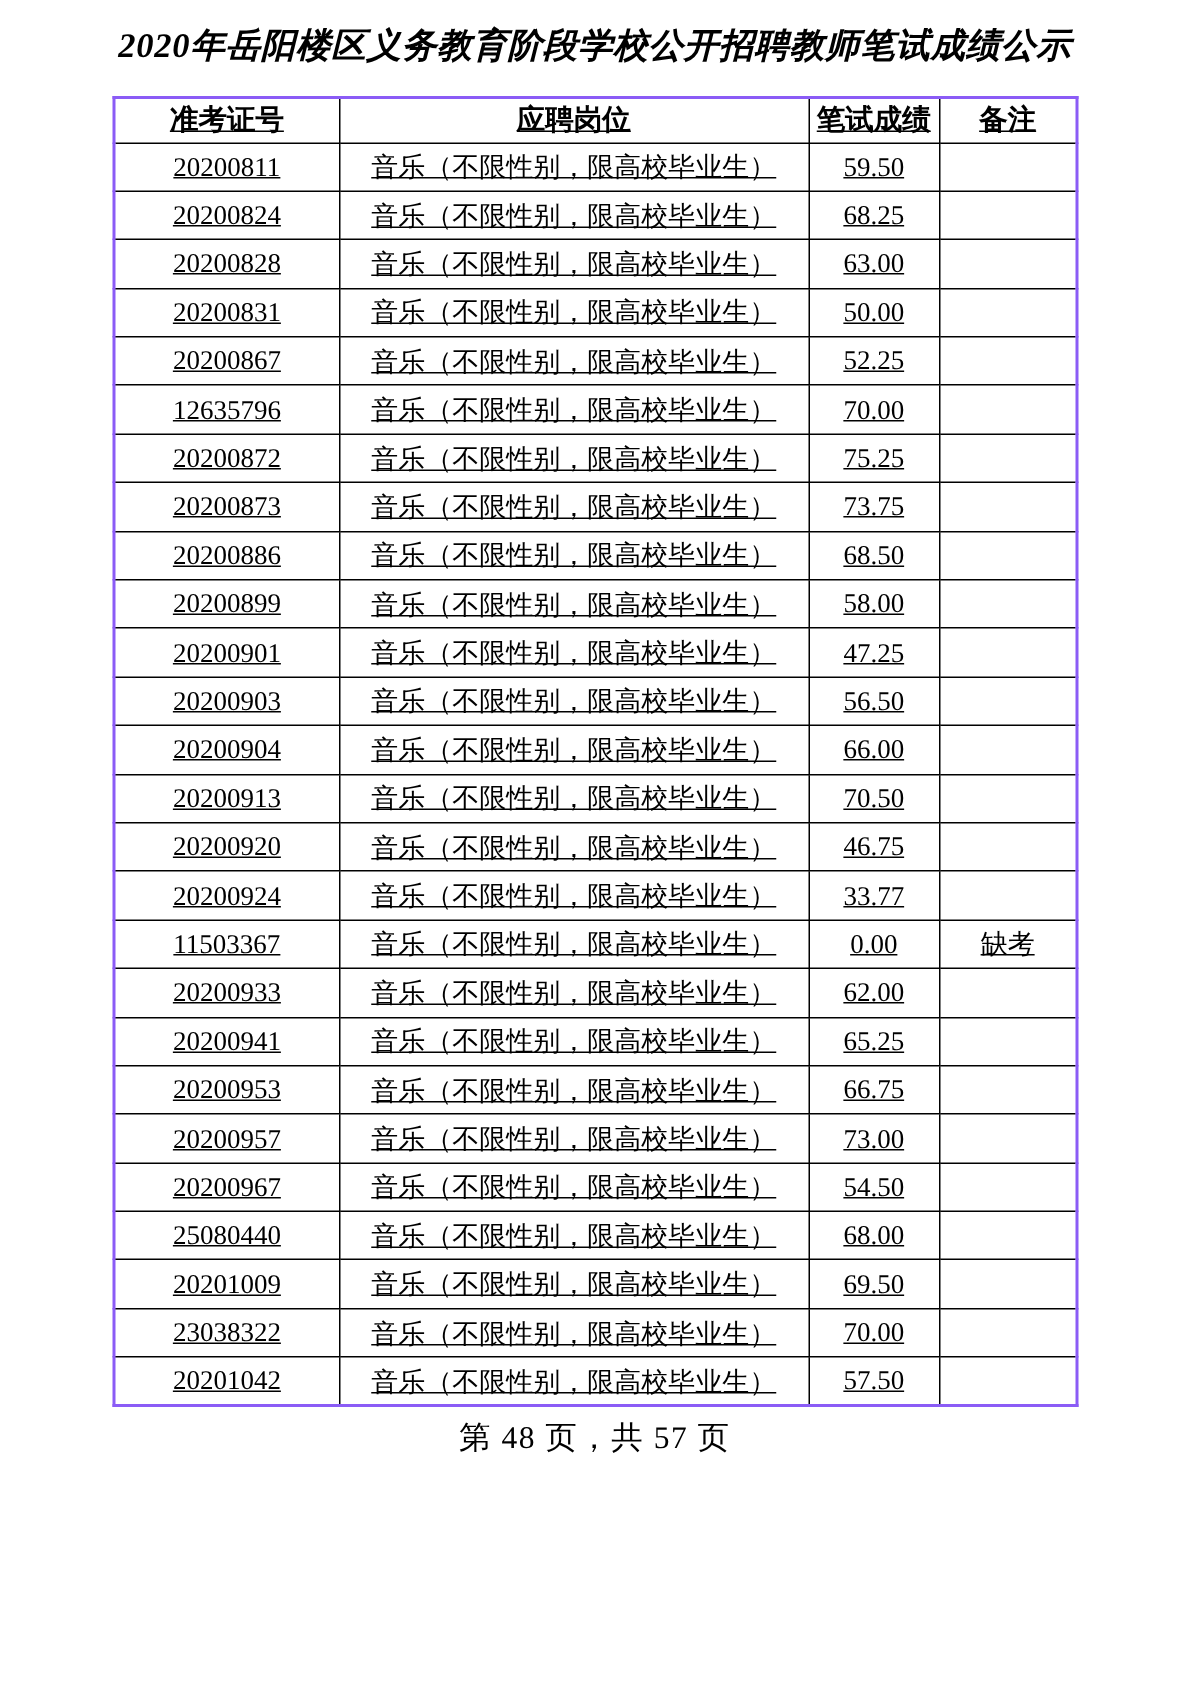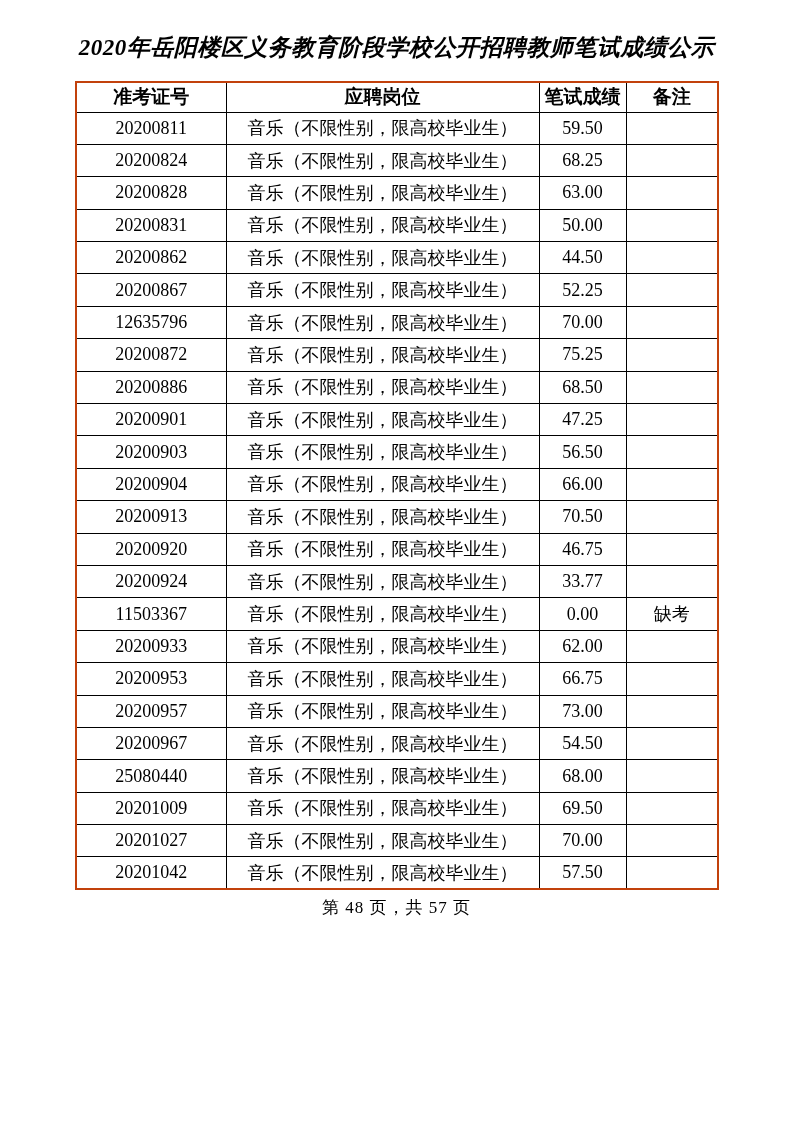--- a/index.html
+++ b/index.html
@@ -10,36 +10,36 @@
     color: #000000;
   }
   .page {
     position: relative;
     width: 793px;
     height: 1122px;
     background: #ffffff;
     overflow: hidden;
   }
   .doc-title {
-    margin: 0;
-    padding-top: 34px;
+    margin: 17px;
     text-align: center;
     font-size: 23px;
     line-height: 28px;
     font-weight: bold;
     font-style: italic;
     letter-spacing: 0.5px;
     white-space: nowrap;
   }
   table.results {
     border-collapse: collapse;
     table-layout: fixed;
     margin: 19px 0 0 75px;
     width: 642px;
-    border: 2px solid #c2410c;
+    border: 2px solid #8b5cf6;
+    text-decoration: underline;
   }
   table.results th,
   table.results td {
     border: 1.5px solid #000;
     padding: 0;
     text-align: center;
     vertical-align: middle;
     overflow: hidden;
     white-space: nowrap;
   }
@@ -52,21 +52,21 @@
   }
   table.results tbody tr {
     height: 32.4px;
   }
   table.results td {
     font-size: 18px;
   }
   .page-footer {
     margin-top: 6px;
     text-align: center;
-    font-size: 17px;
+    font-size: 21px;
     letter-spacing: 1px;
   }
 </style>
 </head>
 <body>
 
 <div class="page">
 
   <h1 class="doc-title">2020年岳阳楼区义务教育阶段学校公开招聘教师笔试成绩公示</h1>
 
@@ -104,47 +104,53 @@
           <td>63.00</td>
           <td></td>
         </tr>
         <tr>
           <td>20200831</td>
           <td>音乐（不限性别，限高校毕业生）</td>
           <td>50.00</td>
           <td></td>
         </tr>
         <tr>
-          <td>20200862</td>
-          <td>音乐（不限性别，限高校毕业生）</td>
-          <td>44.50</td>
-          <td></td>
-        </tr>
-        <tr>
           <td>20200867</td>
           <td>音乐（不限性别，限高校毕业生）</td>
           <td>52.25</td>
           <td></td>
         </tr>
         <tr>
           <td>12635796</td>
           <td>音乐（不限性别，限高校毕业生）</td>
           <td>70.00</td>
           <td></td>
         </tr>
         <tr>
           <td>20200872</td>
           <td>音乐（不限性别，限高校毕业生）</td>
           <td>75.25</td>
           <td></td>
         </tr>
         <tr>
+          <td>20200873</td>
+          <td>音乐（不限性别，限高校毕业生）</td>
+          <td>73.75</td>
+          <td></td>
+        </tr>
+        <tr>
           <td>20200886</td>
           <td>音乐（不限性别，限高校毕业生）</td>
           <td>68.50</td>
+          <td></td>
+        </tr>
+        <tr>
+          <td>20200899</td>
+          <td>音乐（不限性别，限高校毕业生）</td>
+          <td>58.00</td>
           <td></td>
         </tr>
         <tr>
           <td>20200901</td>
           <td>音乐（不限性别，限高校毕业生）</td>
           <td>47.25</td>
           <td></td>
         </tr>
         <tr>
           <td>20200903</td>
@@ -182,20 +188,26 @@
           <td>0.00</td>
           <td>缺考</td>
         </tr>
         <tr>
           <td>20200933</td>
           <td>音乐（不限性别，限高校毕业生）</td>
           <td>62.00</td>
           <td></td>
         </tr>
         <tr>
+          <td>20200941</td>
+          <td>音乐（不限性别，限高校毕业生）</td>
+          <td>65.25</td>
+          <td></td>
+        </tr>
+        <tr>
           <td>20200953</td>
           <td>音乐（不限性别，限高校毕业生）</td>
           <td>66.75</td>
           <td></td>
         </tr>
         <tr>
           <td>20200957</td>
           <td>音乐（不限性别，限高校毕业生）</td>
           <td>73.00</td>
           <td></td>
@@ -212,21 +224,21 @@
           <td>68.00</td>
           <td></td>
         </tr>
         <tr>
           <td>20201009</td>
           <td>音乐（不限性别，限高校毕业生）</td>
           <td>69.50</td>
           <td></td>
         </tr>
         <tr>
-          <td>20201027</td>
+          <td>23038322</td>
           <td>音乐（不限性别，限高校毕业生）</td>
           <td>70.00</td>
           <td></td>
         </tr>
         <tr>
           <td>20201042</td>
           <td>音乐（不限性别，限高校毕业生）</td>
           <td>57.50</td>
           <td></td>
         </tr>

